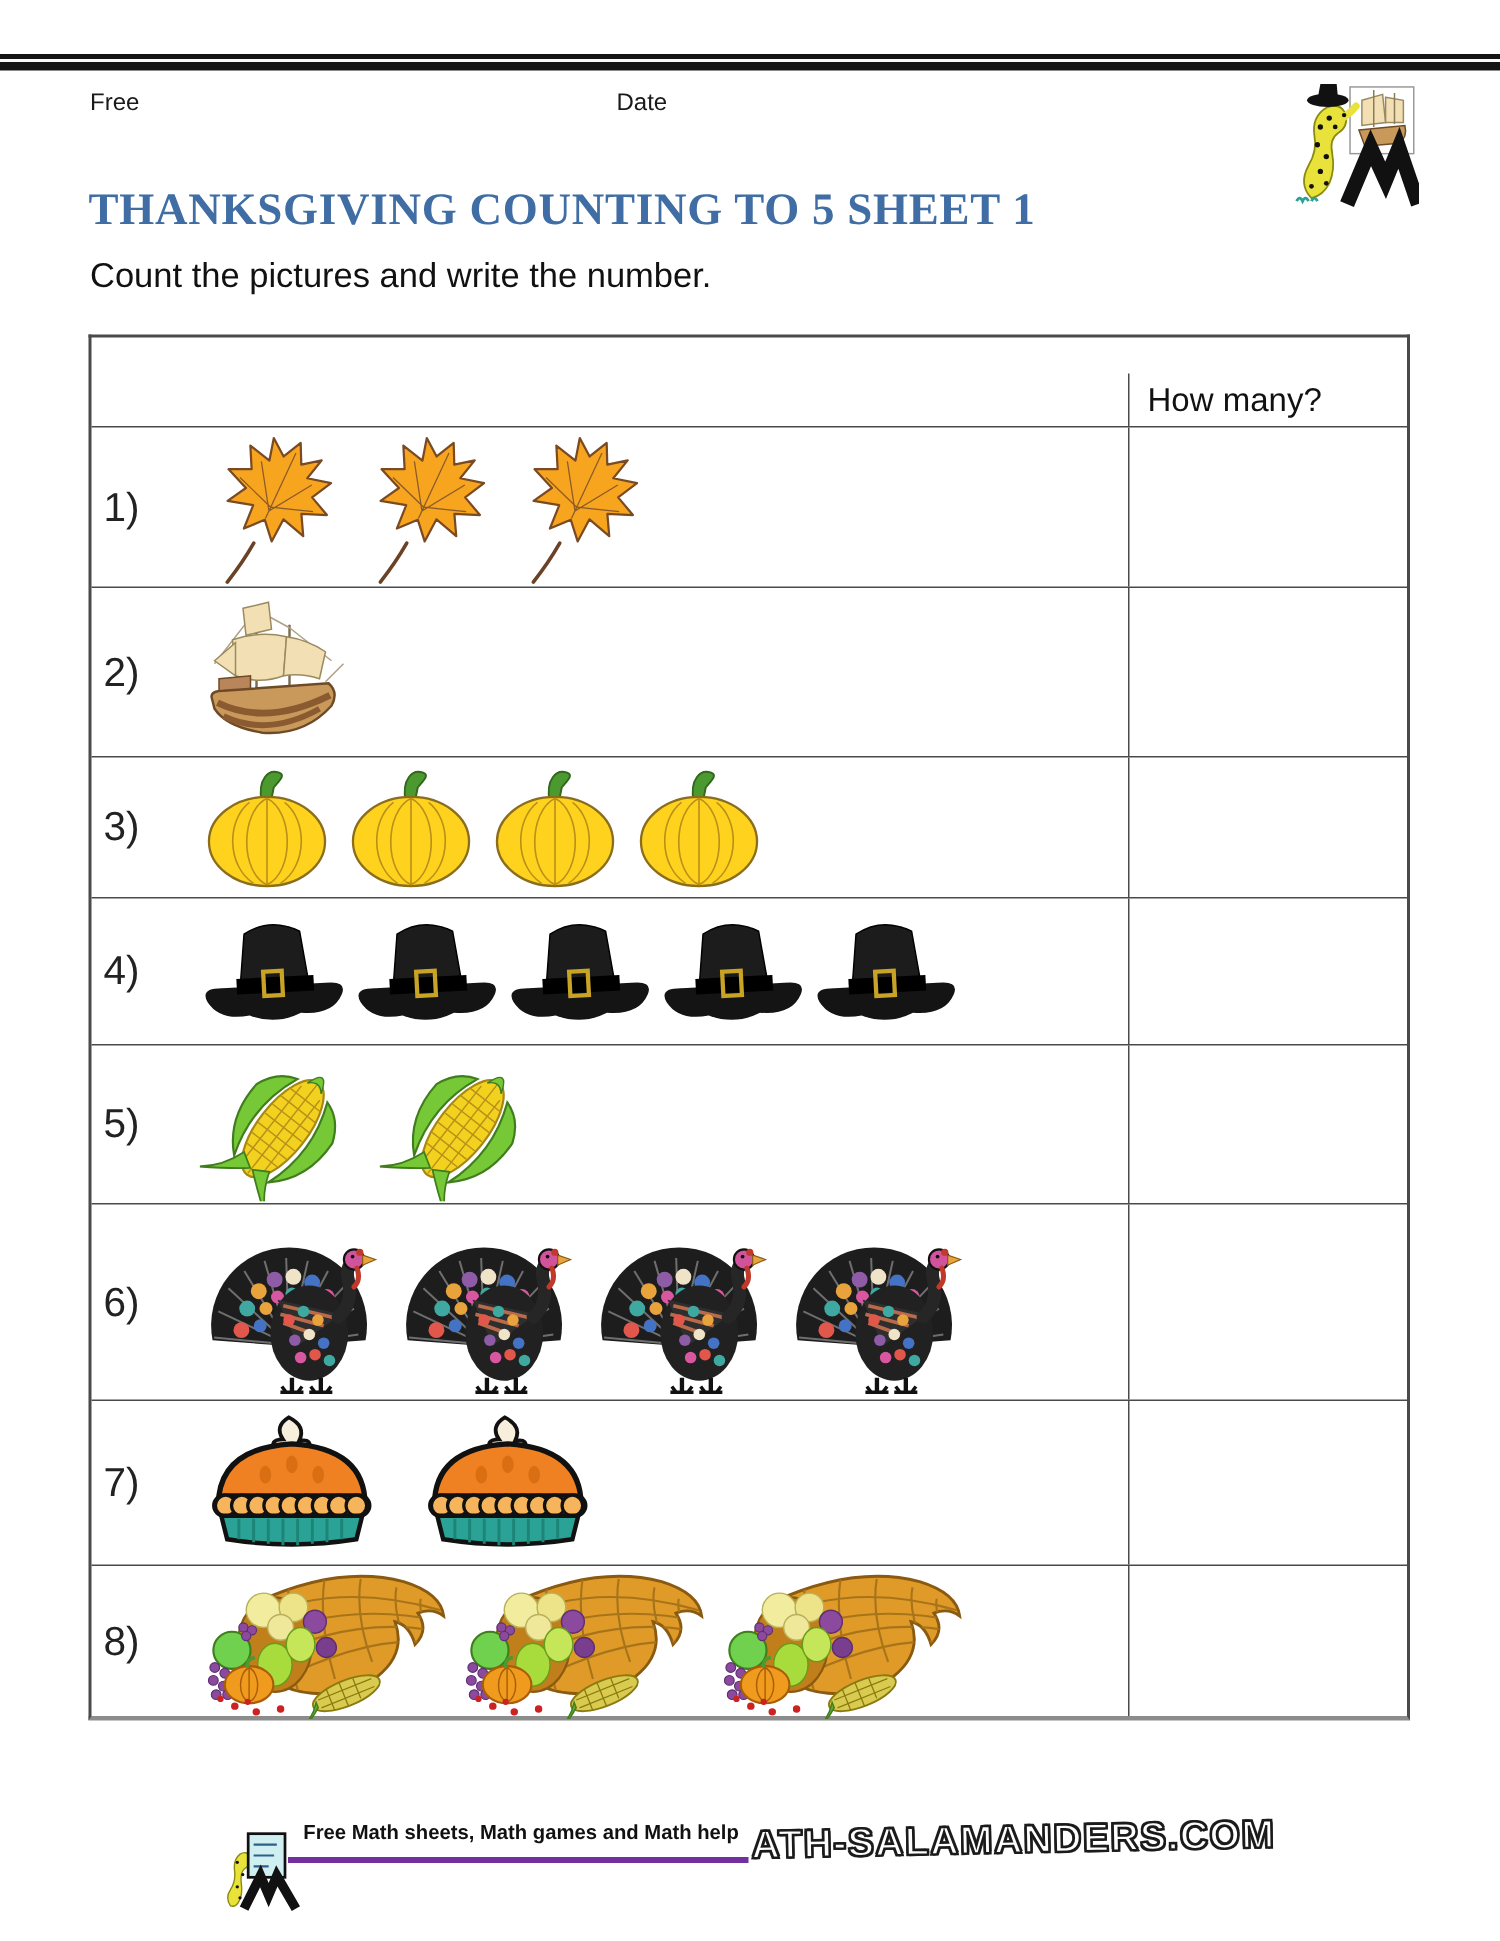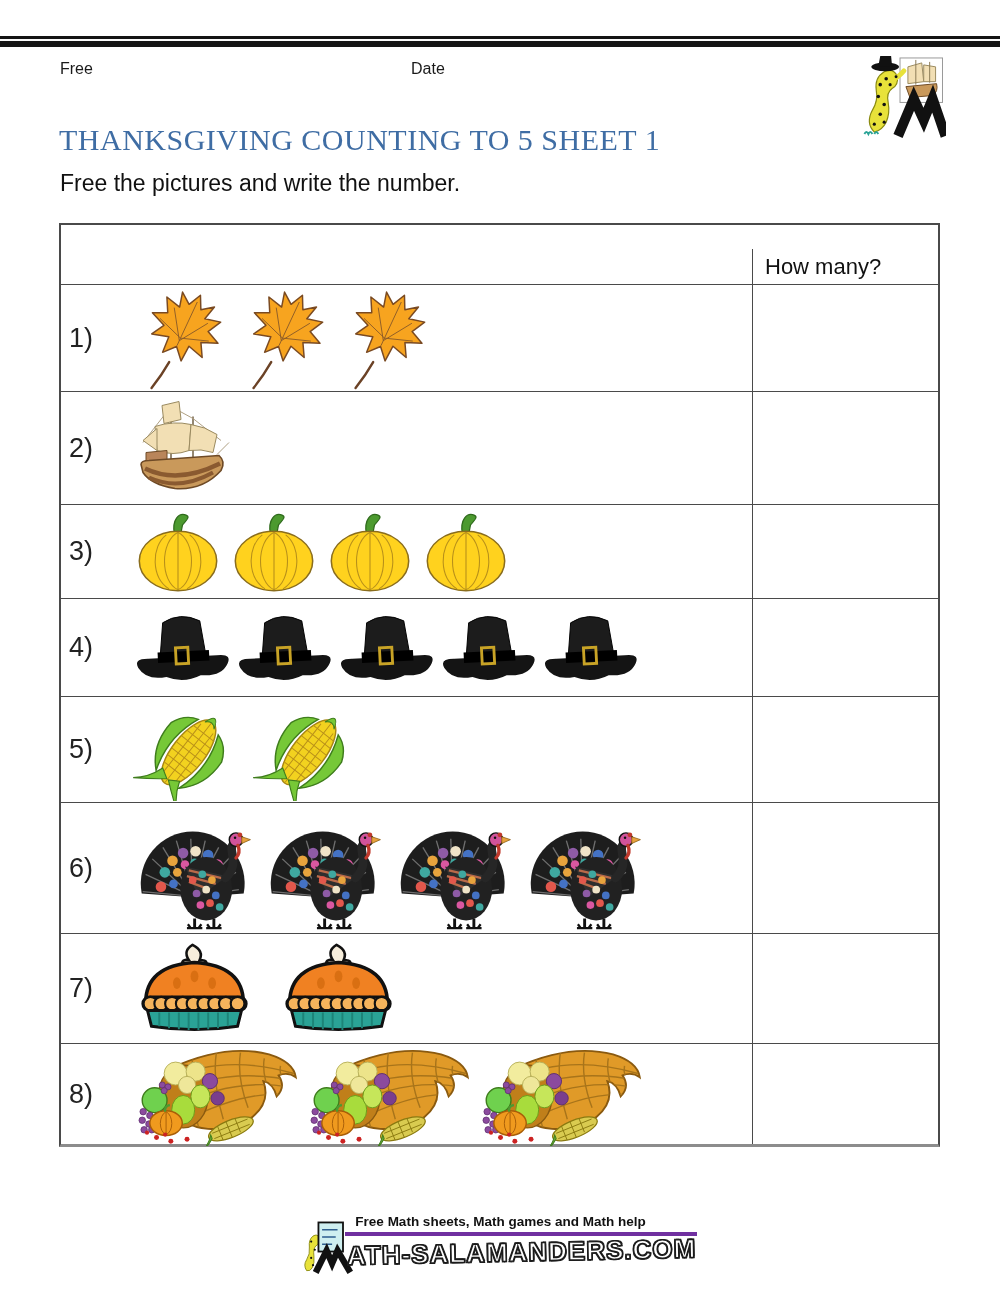--- a/index.html
+++ b/index.html
@@ -4,21 +4,21 @@
 <style>
   html,body{margin:0;padding:0;}
   body{width:1000px;height:1294px;position:relative;background:#fff;overflow:hidden;
        font-family:"Liberation Sans",sans-serif;color:#1a1a1a;}
   .topbar{position:absolute;top:36px;left:0;width:100%;height:11px;
           background:linear-gradient(#141414 0 3px,#fafafa 3px 5px,#141414 5px 11px);}
   .name-label{position:absolute;left:60px;top:60px;font-size:16px;}
   .date-label{position:absolute;left:411px;top:60px;font-size:16px;text-align:center;}
   .site-logo{position:absolute;left:856px;top:55px;}
   .page-title{position:absolute;left:59px;top:123px;font-family:"Liberation Serif",serif;
-              font-size:30px;font-weight:normal;letter-spacing:.5px;color:#3f6da4;white-space:nowrap;text-align:right;}
+              font-size:30px;font-weight:bold;letter-spacing:.5px;color:#3f6da4;white-space:nowrap;text-align:right;}
   .instruction{position:absolute;left:60px;top:170px;font-size:23px;color:#111;}
 
   
   .wtable{position:absolute;left:59px;top:223px;width:881px;
           border:2px solid #4a4a4a;border-bottom:3px solid #8c8c8c;box-sizing:border-box;}
   .trow,.thead{display:flex;box-sizing:border-box;}
   .thead{height:35px;margin-top:24px;}
   .trow{border-top:1px solid #4a4a4a;}
   .cell-left{width:691px;display:flex;align-items:center;box-sizing:border-box;padding-left:8px;}
   .cell-right{flex:1;border-left:1px solid #4a4a4a;box-sizing:border-box;}
@@ -35,21 +35,21 @@
   .pic-corn-cob{width:112px;height:102px;margin-right:8px;}
   .pic-turkey{width:130px;height:127px;}
   .pic-pumpkin-pie{width:124px;height:93px;margin-right:20px;}
   .pic-cornucopia{width:172px;height:103px;}
   .r6 .pic{margin-bottom:-1px;}
 
   
   .footer{position:absolute;top:1210px;left:0;width:100%;display:flex;justify-content:center;}
   .footer-inner{display:flex;align-items:flex-start;}
   .footer-icon{margin-top:8px;flex:none;}
-  .footer-col{display:flex;flex-direction:column;margin-left:-8px;}
+  .footer-col{display:flex;flex-direction:row;margin-left:-8px;}
   .footer-tagline{font-size:13.5px;font-weight:bold;color:#111;padding:4px 6px 3px 10px;
                   border-bottom:4px solid #7030a0;white-space:nowrap;}
   .footer-brand{margin-top:1px;margin-left:2px;transform:rotate(-1.2deg);}
   .brand-text{font-family:"Liberation Sans",sans-serif;font-weight:bold;font-size:26px;
               letter-spacing:1px;color:#fff;-webkit-text-stroke:1.4px #1a1a1a;
               text-shadow:-1px -1px 0 #222,1px -1px 0 #222,-1px 1px 0 #222,1px 1px 0 #222;}
 </style>
 </head>
 <body>
 
@@ -236,21 +236,21 @@
     <circle cx="28" cy="68" r="1.6"></circle>
       <circle cx="18" cy="70" r="1.6"></circle>
       <circle cx="40" cy="22" r="1.5"></circle>
   </g>
   <ellipse cx="29" cy="12" rx="14" ry="4.5" fill="#111"></ellipse>
   <path d="M22 12 L24 1 L35 1 L36 12 Z" fill="#111"></path>
   <path d="M8 80 q2 -4 4 0 q2 -4 4 0 M18 80 q2 -4 4 0" stroke="#2AA396" stroke-width="2" fill="none"></path>
 </svg>
 
 <div class="page-title" style="color: rgb(63, 109, 164);">THANKSGIVING COUNTING TO 5 SHEET 1</div>
-<div class="instruction">Free the pictures and write the number.</div>
+<div class="instruction">Count the pictures and write the number.</div>
 
 <div class="wtable">
   <div class="thead">
     <div class="cell-left"></div>
     <div class="cell-right howmany">How many?</div>
   </div>
   <div id="rows">
       <div class="trow r1">
         <div class="cell-left">
           <span class="row-label">1)</span>

